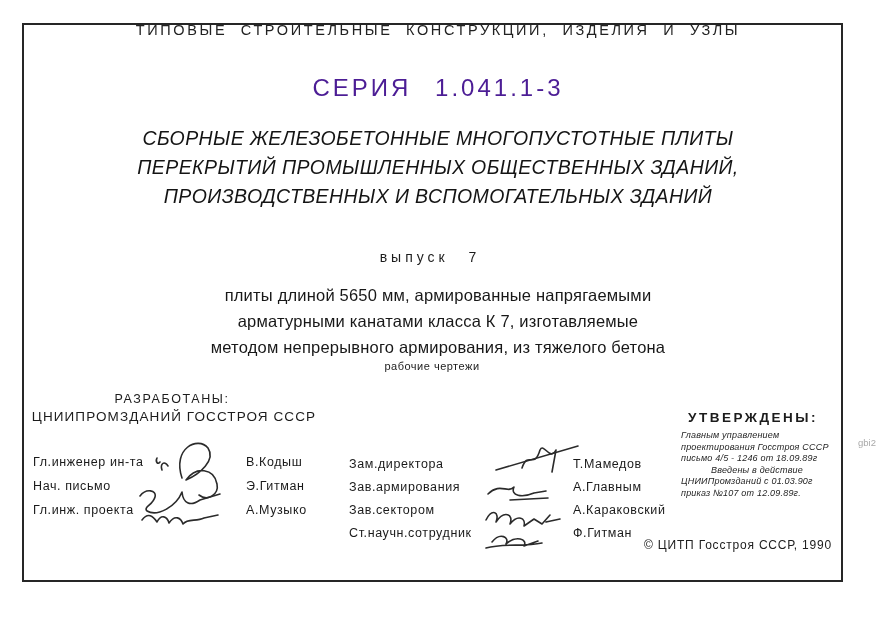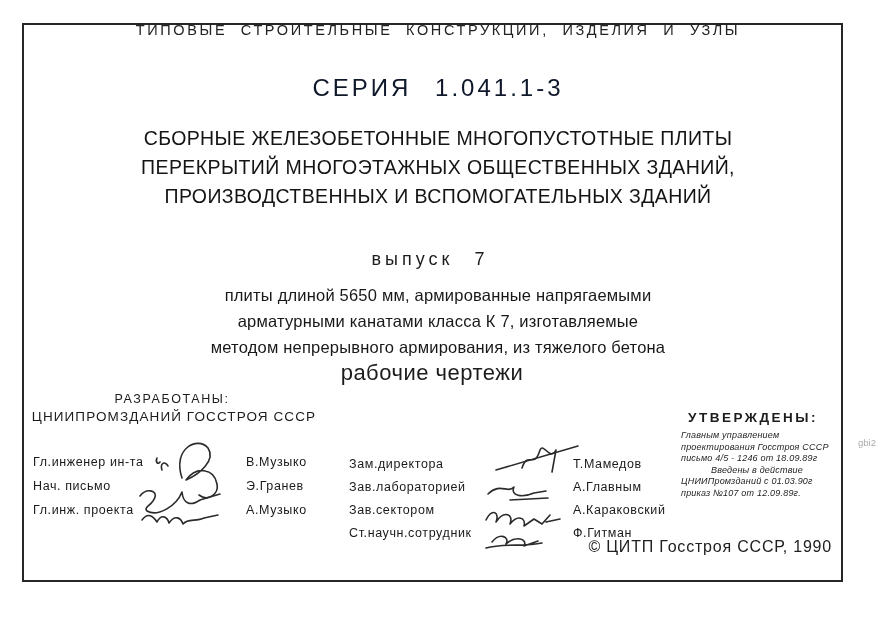--- a/index.html
+++ b/index.html
@@ -7,89 +7,89 @@
     position:relative;width:876px;height:622px;background:#ffffff;overflow:hidden;
     font-family:"Liberation Sans","DejaVu Sans",sans-serif;color:#1c1c1c;
     -webkit-font-smoothing:antialiased;
   }
   .frame{
     position:absolute;left:22px;top:23px;width:817px;height:555px;
     border:2px solid #262626;background:#ffffff;
   }
   .c{position:absolute;left:0;width:100%;text-align:center;}
   .header-line{top:22px;font-size:14.5px;letter-spacing:2.6px;word-spacing:7px;color:#222;}
-  .series{top:74px;font-size:24px;letter-spacing:3px;word-spacing:14px;color:#0f172a;}
-  .title{top:124px;font-size:19.5px;line-height:29px;letter-spacing:.4px;color:#141414;box-sizing:border-box;}
-  .issue{top:249px;font-size:18px;letter-spacing:4px;word-spacing:12px;padding-right:16px;box-sizing:border-box;}
+  .series{top:74px;font-size:24px;letter-spacing:3px;word-spacing:14px;color:#4c1d95;}
+  .title{top:124px;font-size:19.5px;line-height:29px;letter-spacing:.4px;color:#141414;box-sizing:border-box;font-style:italic;}
+  .issue{top:249px;font-size:14px;letter-spacing:4px;word-spacing:12px;padding-right:16px;box-sizing:border-box;}
   .desc{top:282px;font-size:16.5px;line-height:26px;letter-spacing:.2px;box-sizing:border-box;color:#181818;}
-  .subtitle{top:360px;font-size:22px;letter-spacing:.5px;padding-right:12px;box-sizing:border-box;}
+  .subtitle{top:360px;font-size:11px;letter-spacing:.5px;padding-right:12px;box-sizing:border-box;}
   .dev-head{position:absolute;left:32px;top:392px;width:280px;text-align:center;font-size:12.5px;letter-spacing:1.6px;}
   .dev-org{position:absolute;left:14px;top:409px;width:320px;text-align:center;font-size:13.5px;letter-spacing:1.1px;}
   .org2{position:absolute;left:350px;top:409px;width:330px;text-align:center;font-size:13.5px;letter-spacing:1.6px;}
   .role{position:absolute;font-size:12.5px;letter-spacing:.6px;white-space:nowrap;color:#1a1a1a;}
   .pname{position:absolute;font-size:12.5px;letter-spacing:.6px;white-space:nowrap;color:#1a1a1a;}
   .lrole{left:33px;} .lname{left:246px;}
   .r1{top:455px;} .r2{top:479px;} .r3{top:503px;}
   .mrole{left:349px;} .mname{left:573px;}
   .m1{top:457px;} .m2{top:480px;} .m3{top:503px;text-align:center;} .m4{top:526px;}
   .sigL{position:absolute;left:124px;top:436px;}
   .sigM{position:absolute;left:478px;top:440px;}
   .appr-head{position:absolute;left:688px;top:410px;font-size:13.5px;letter-spacing:2.5px;font-weight:bold;white-space:nowrap;}
   .appr-notes{position:absolute;left:681px;top:430px;width:152px;font-size:9px;line-height:11.6px;font-style:italic;color:#242424;letter-spacing:.2px;}
   .appr-notes .ln{white-space:nowrap;}
   .appr-notes .ctr{text-align:center;}
-  .copyright{position:absolute;right:44px;top:538px;font-size:16px;letter-spacing:.8px;color:#202020;}
+  .copyright{position:absolute;right:44px;top:538px;font-size:12px;letter-spacing:.8px;color:#202020;}
   .watermark{position:absolute;left:842px;top:437px;font-size:9.5px;color:#a9a9a9;margin-left:16px;}
   svg path{fill:none;stroke:#2b2b2b;stroke-width:1.6;stroke-linecap:round;stroke-linejoin:round;}
 </style>
 </head>
 <body>
 
 <div class="page">
   <div class="frame"></div>
 
   <div class="c header-line">ТИПОВЫЕ СТРОИТЕЛЬНЫЕ КОНСТРУКЦИИ, ИЗДЕЛИЯ И УЗЛЫ</div>
   <div class="c series">СЕРИЯ 1.041.1-3</div>
 
   <div class="c title">
     <div>СБОРНЫЕ ЖЕЛЕЗОБЕТОННЫЕ МНОГОПУСТОТНЫЕ ПЛИТЫ</div>
-    <div>ПЕРЕКРЫТИЙ МНОГОЭТАЖНЫХ ОБЩЕСТВЕННЫХ ЗДАНИЙ,</div>
+    <div>ПЕРЕКРЫТИЙ ПРОМЫШЛЕННЫХ ОБЩЕСТВЕННЫХ ЗДАНИЙ,</div>
     <div>ПРОИЗВОДСТВЕННЫХ И ВСПОМОГАТЕЛЬНЫХ ЗДАНИЙ</div>
   </div>
 
   <div class="c issue">выпуск 7</div>
 
   <div class="c desc">
     <div>плиты длиной 5650 мм, армированные напрягаемыми</div>
     <div>арматурными канатами класса К 7, изготавляемые</div>
     <div>методом непрерывного армирования, из тяжелого бетона</div>
   </div>
 
   <div class="c subtitle">рабочие чертежи</div>
 
   <div class="dev-head">РАЗРАБОТАНЫ:</div>
   <div class="dev-org">ЦНИИПРОМЗДАНИЙ ГОССТРОЯ СССР</div>
 
   <div class="role lrole r1">Гл.инженер ин-та</div>
   <div class="role lrole r2">Нач. письмо</div>
   <div class="role lrole r3">Гл.инж. проекта</div>
-  <div class="pname lname r1">В.Музыко</div>
-  <div class="pname lname r2">Э.Гранев</div>
+  <div class="pname lname r1">В.Кодыш</div>
+  <div class="pname lname r2">Э.Гитман</div>
   <div class="pname lname r3">А.Музыко</div>
 
   <svg class="sigL" width="120" height="98" viewBox="0 0 120 98">
     <path d="M58,42 C48,12 74,0 84,12 C92,24 76,38 62,44 C72,30 90,32 93,48 C95,58 84,66 75,59"></path>
     <path d="M44,30 C40,24 36,28 38,34 M33,22 C31,26 34,29 36,26"></path>
     <path d="M16,60 C22,52 33,54 31,61 C29,69 19,71 23,75 C33,81 52,71 58,56 C59,67 66,71 76,64 L96,58"></path>
     <path d="M18,84 C24,76 29,80 33,86 C37,78 43,80 45,87 C51,78 57,82 59,88 C64,82 72,86 80,82 L94,79"></path>
   </svg>
 
 
   <div class="role mrole m1">Зам.директора</div>
-  <div class="role mrole m2">Зав.лабораторией</div>
+  <div class="role mrole m2">Зав.армирования</div>
   <div class="role mrole m3">Зав.сектором</div>
   <div class="role mrole m4">Ст.научн.сотрудник</div>
   <div class="pname mname m1">Т.Мамедов</div>
   <div class="pname mname m2">А.Главным</div>
   <div class="pname mname m3">А.Караковский</div>
   <div class="pname mname m4">Ф.Гитман</div>
 
   <svg class="sigM" width="112" height="115" viewBox="0 0 112 115">
     <path d="M18,30 L100,6"></path>
     <path d="M44,28 C50,10 56,30 62,10 C66,2 72,22 78,10 L74,32"></path>

